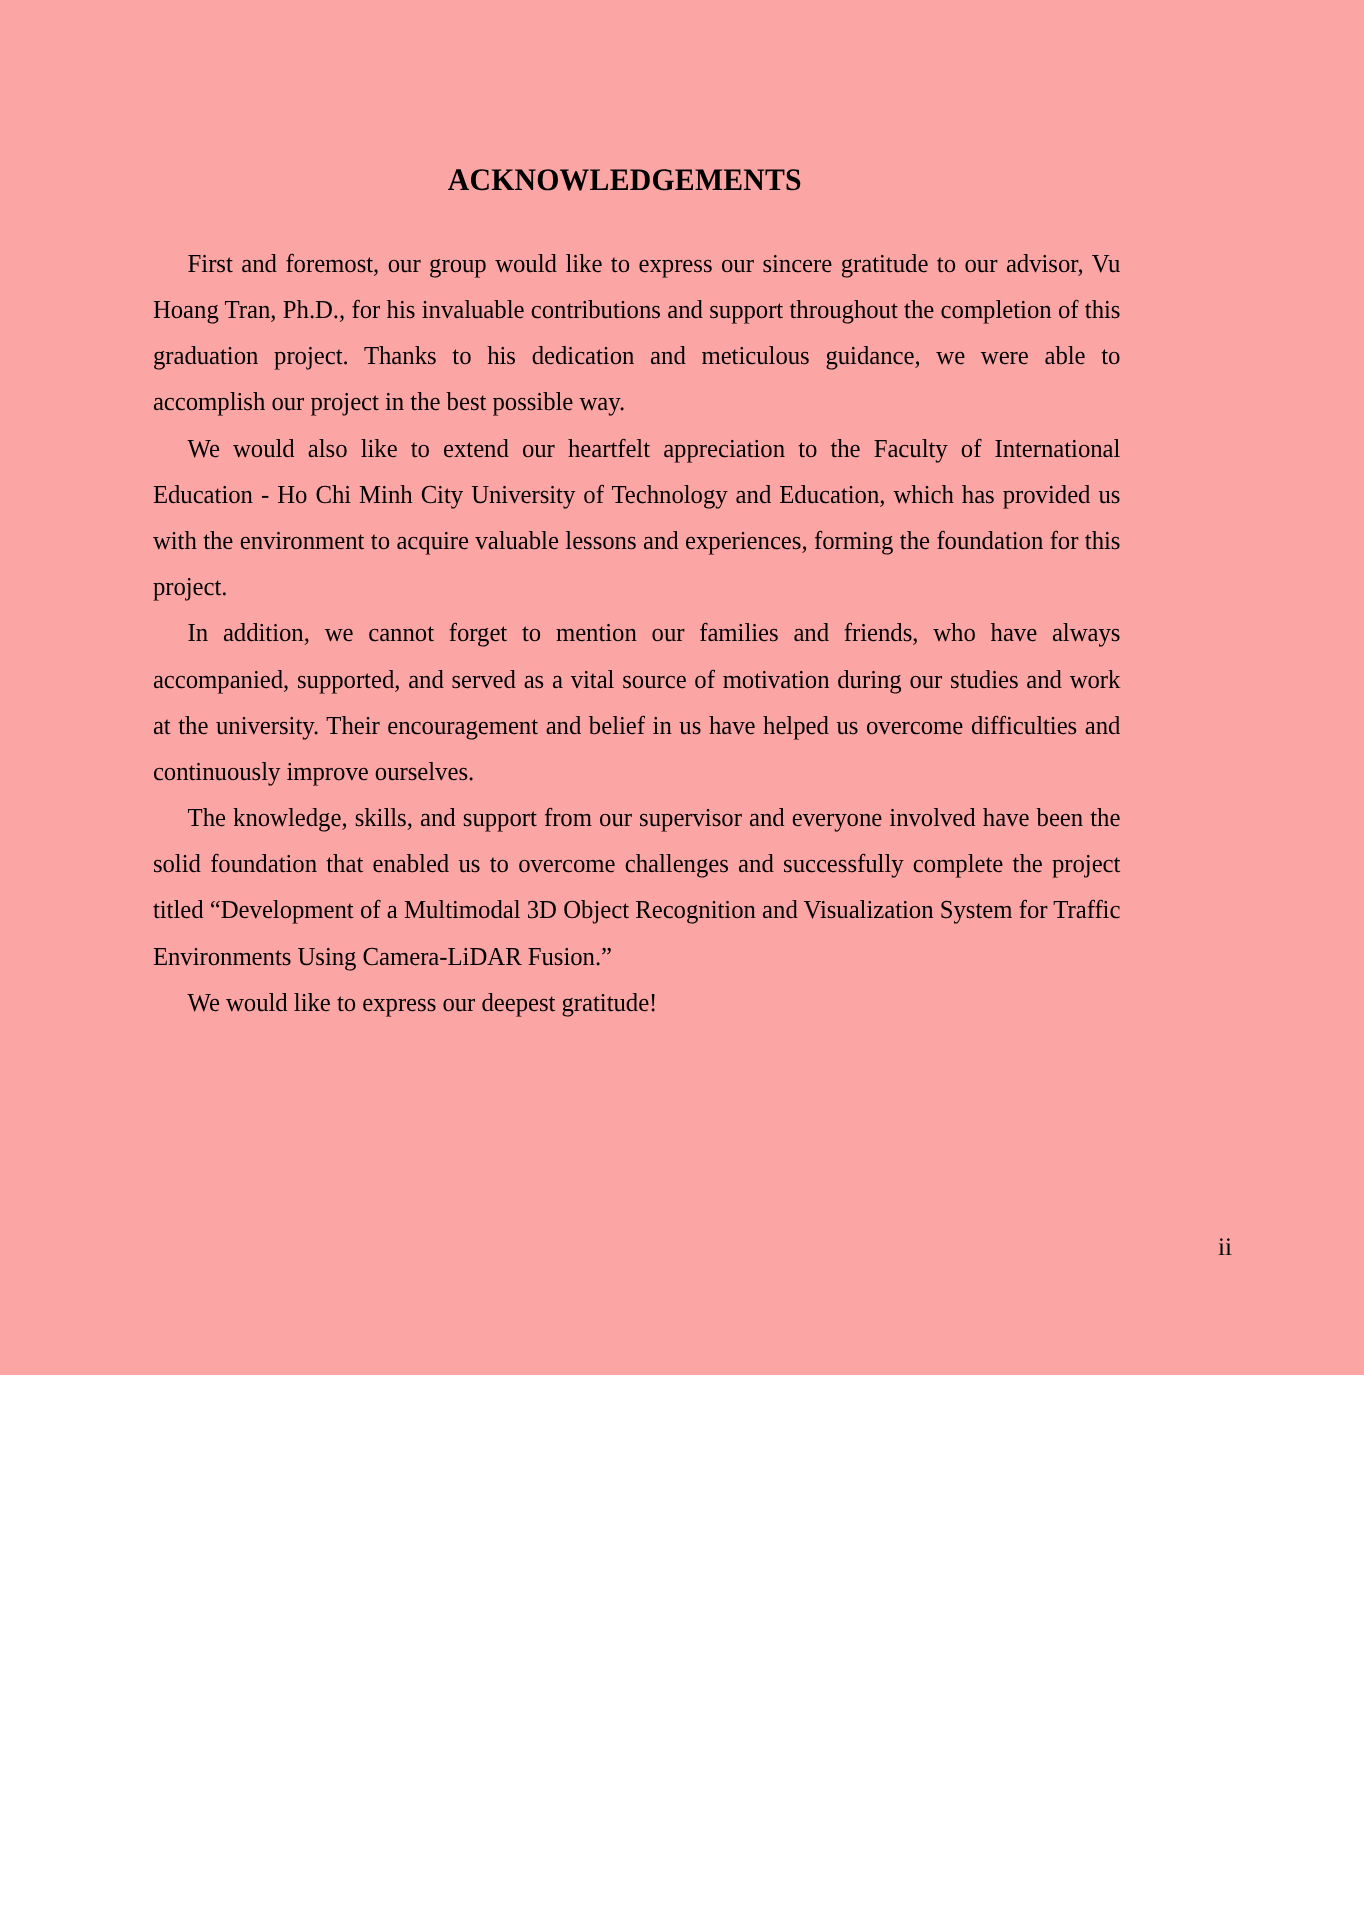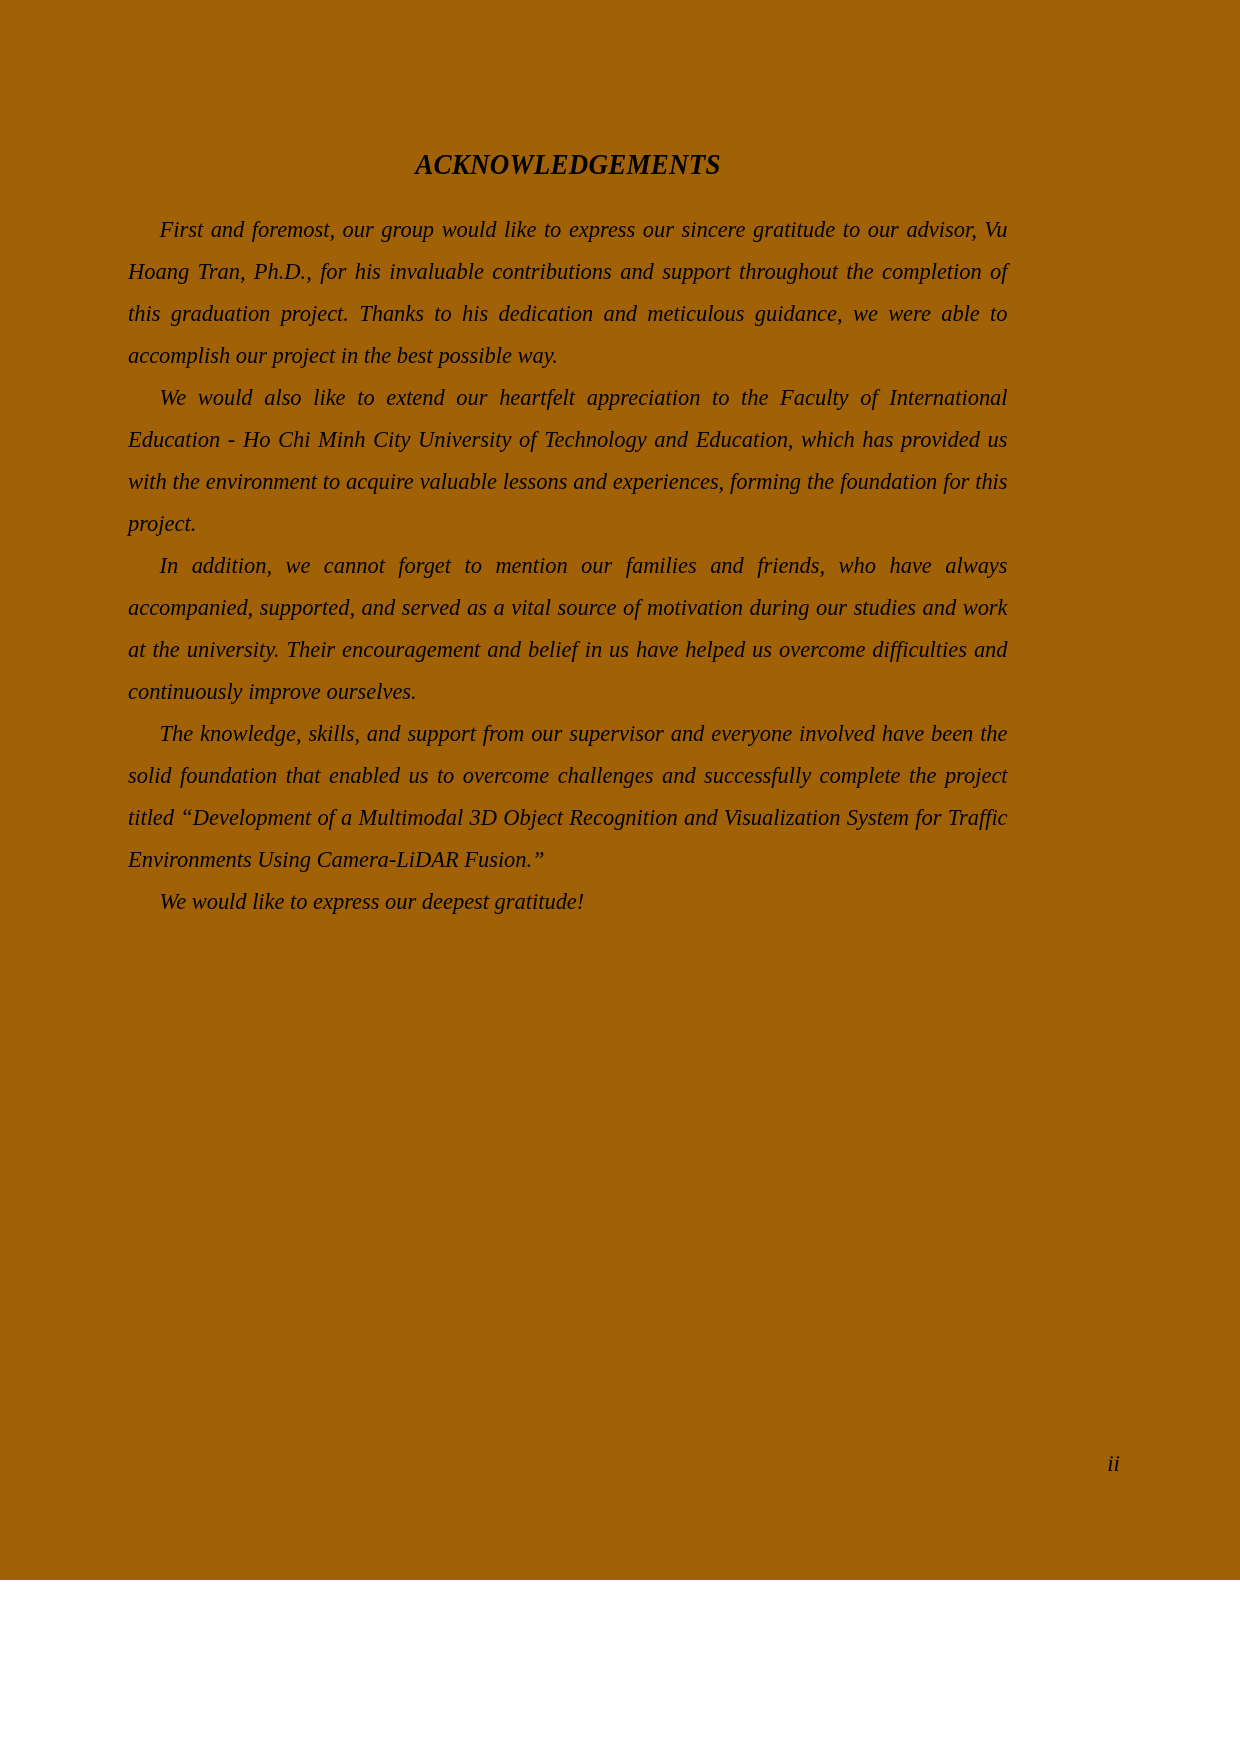--- a/index.html
+++ b/index.html
@@ -3,47 +3,46 @@
 <meta charset="utf-8">
 <style>
   html, body {
     margin: 0;
     padding: 0;
     background: #ffffff;
   }
   .page {
     position: relative;
     width: 1240px;
-    height: 1580px;
-    background: #a16207;
+    height: 1250px;
+    background: #fca5a5;
     box-sizing: border-box;
     font-family: "Liberation Serif", "DejaVu Serif", serif;
     color: #000000;
     overflow: hidden;
-    font-style: italic;
   }
   .content {
     position: absolute;
     left: 128px;
     top: 0;
     width: 880px;
   }
   .doc-title {
     text-align: center;
     font-size: 28.5px;
     font-weight: bold;
     letter-spacing: 0.2px;
     margin: 0;
     padding-top: 148px;
     line-height: 1.2;
     transform: scaleX(0.95);
     transform-origin: center top;
   }
   .body-text {
-    margin: 0;
+    margin: 11px;
     padding-top: 26px;
   }
   .para {
     margin: 0 0 0 0;
     font-size: 23.6px;
     line-height: 42px;
     text-align: justify;
     text-justify: inter-word;
     text-indent: 33px;
     letter-spacing: -0.05px;

